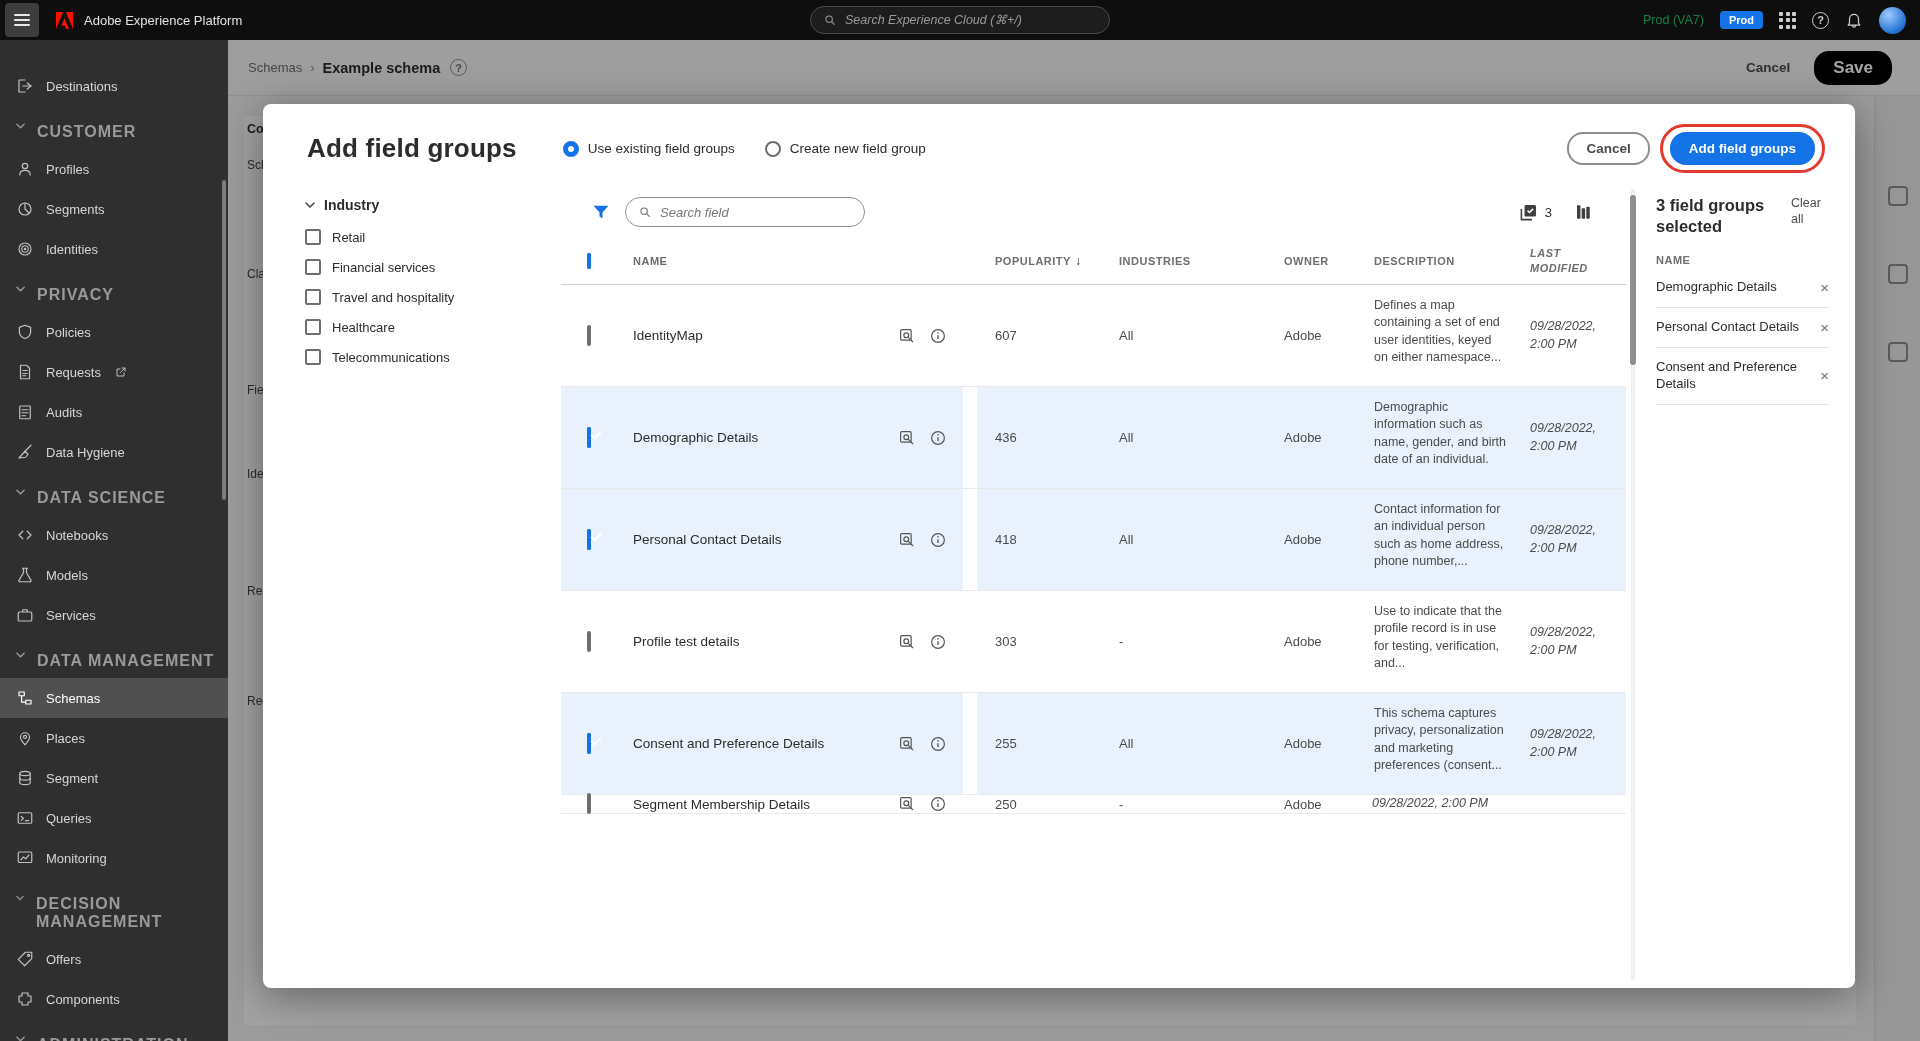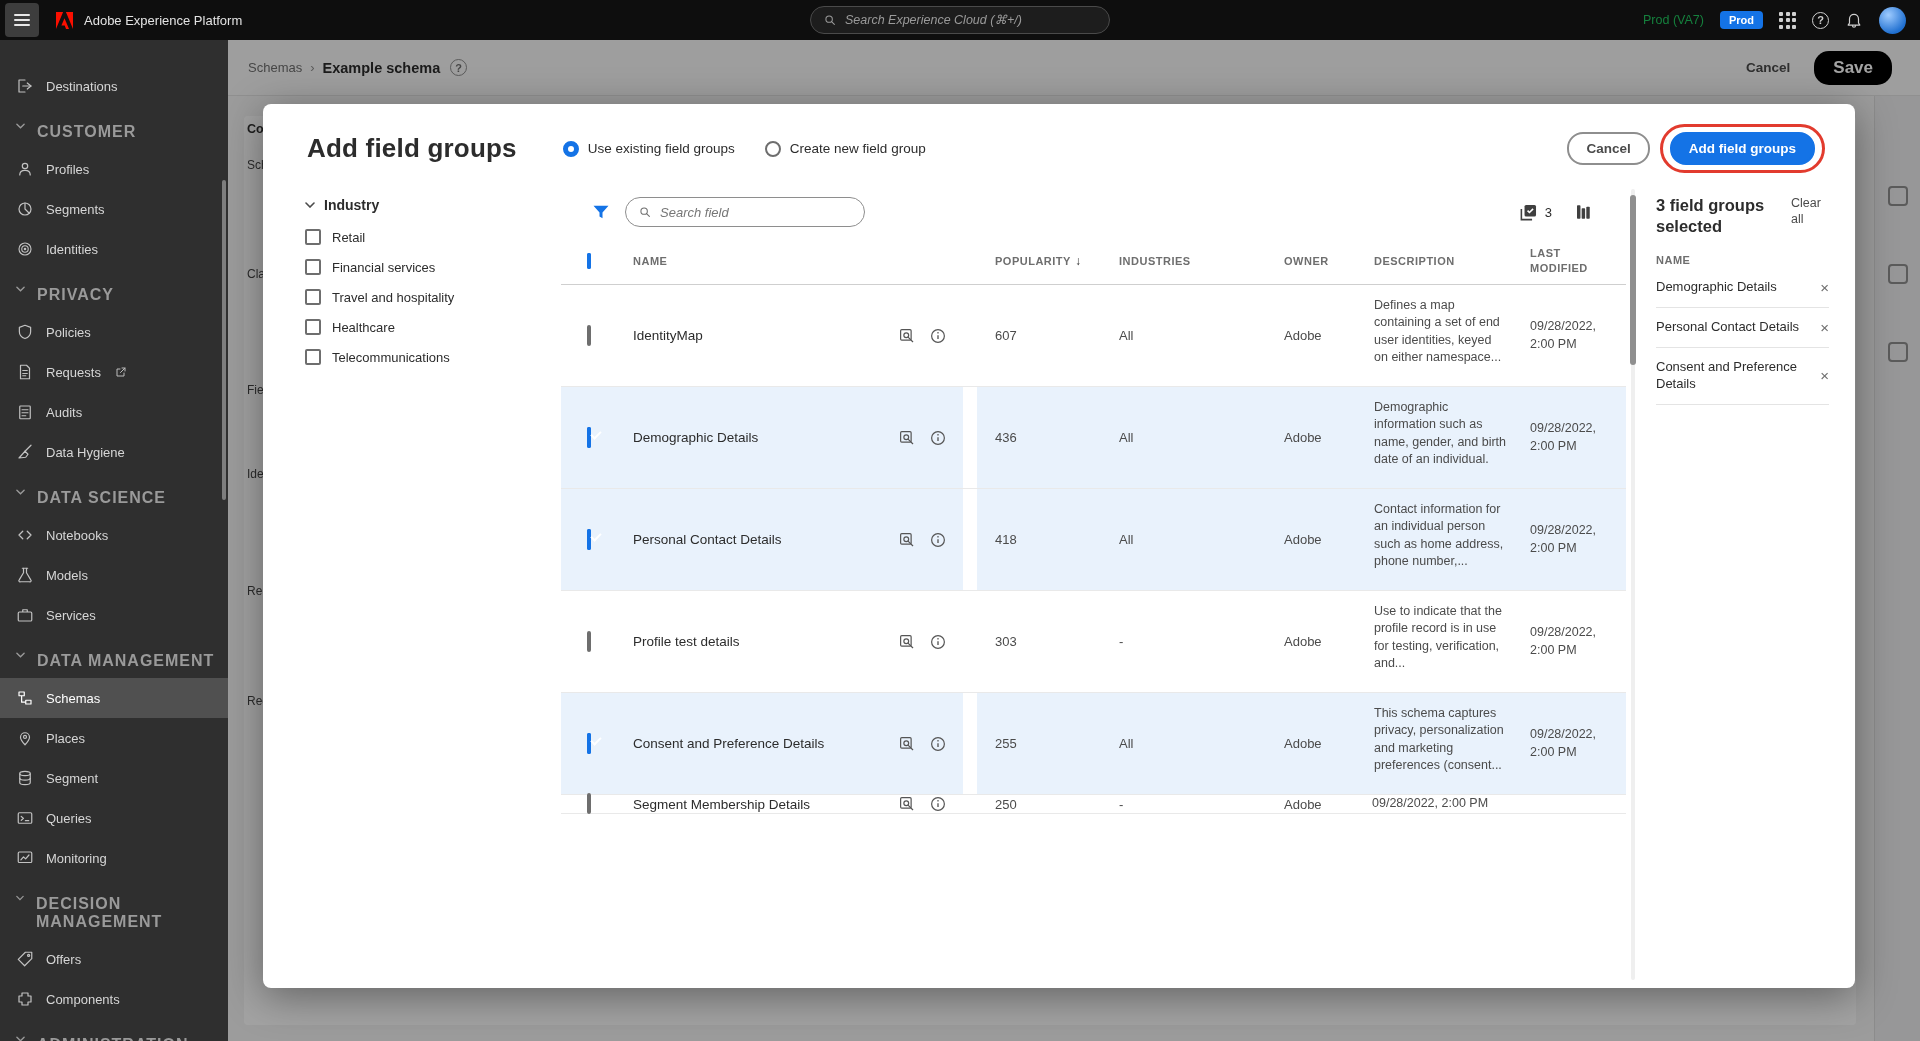--- a/index.html
+++ b/index.html
@@ -108,21 +108,21 @@
 
   .grid-head,.trow{display:grid;grid-template-columns:60px 342px 14px 122px 164px 92px 158px 113px;}
   .grid-head{align-items:center;height:48px;border-bottom:1px solid #cfcfcf;color:#6e6e6e;font-size:11px;font-weight:700;letter-spacing:.5px;flex:none;}
   .hc{cursor:pointer;}
   .col-cb{padding-left:26px;}
   .col-name{padding-left:12px;}
   .col-pop{padding-left:18px;}
   .col-ind{padding-left:20px;}
   .col-own{padding-left:21px;}
   .col-desc{padding-left:19px;}
-  .col-mod{padding-left:17px;}
+  .col-mod{padding-left:17px;font-style:italic;}
   .hc-mod span{display:inline-block;width:70px;line-height:1.35;}
   .sort-arrow{font-size:12px;color:#2c2c2c;margin-left:4px;}
 
   .tbody{flex:1;overflow:hidden;}
   .trow{align-items:center;border-bottom:1px solid #e9e9e9;background:#fff;}
   .trow.selected{background:#e9f2fc;}
   .gapc{background:#fff;align-self:stretch;}
   .c-name{font-size:13.5px;color:#2c2c2c;display:flex;align-items:center;}
   .row-icons{margin-left:auto;display:flex;align-items:center;gap:13px;padding-right:16px;color:#555;}
   .row-icons svg{cursor:pointer;}

